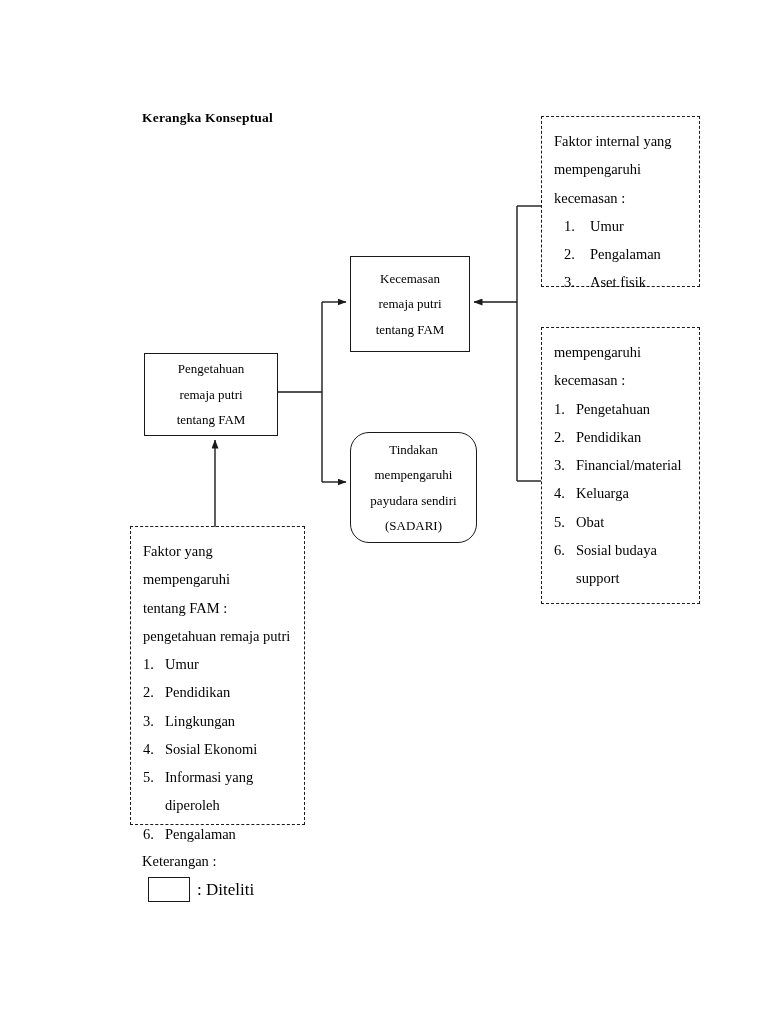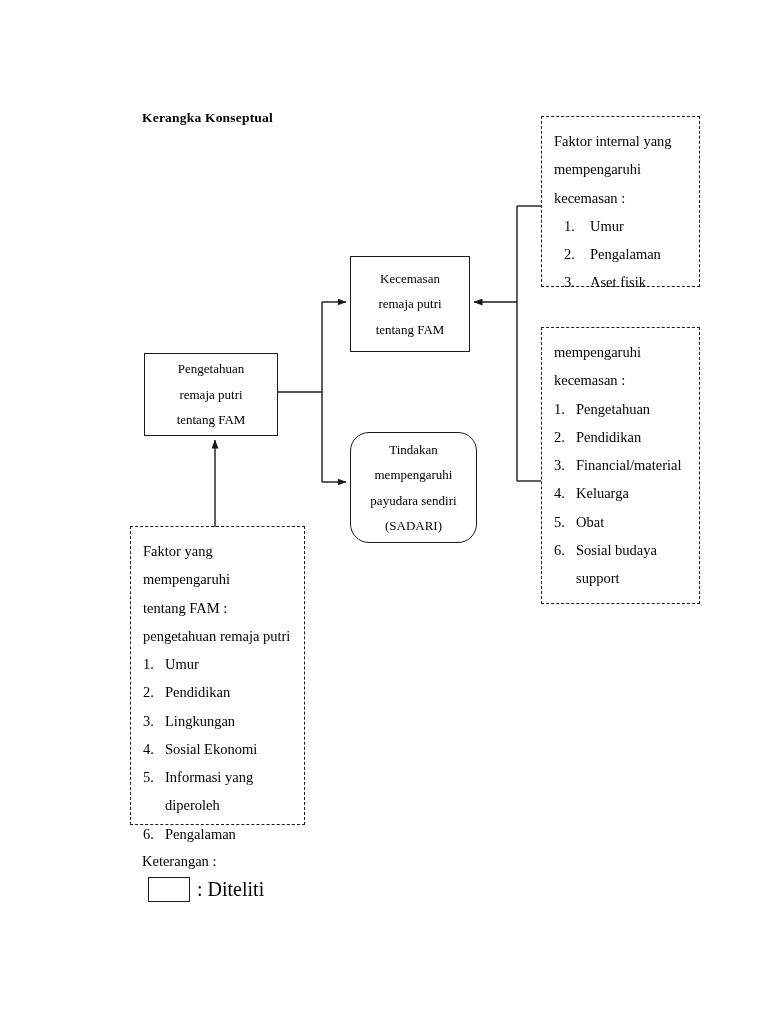--- a/index.html
+++ b/index.html
@@ -113,21 +113,21 @@
     gap: 7px;
   }
   .legend-swatch {
     width: 42px;
     height: 25px;
     box-sizing: border-box;
   }
   .legend-swatch.solid { border: 1.3px solid #1a1a1a; }
   .legend-swatch.dashed { border: 1.4px dashed #1a1a1a; }
   .legend-label {
-    font-size: 20px;
+    font-size: 17px;
     white-space: nowrap;
   }
 </style>
 </head>
 <body>
 
 <div id="canvas">
 
   <div class="page-title">Kerangka Konseptual</div>
 

